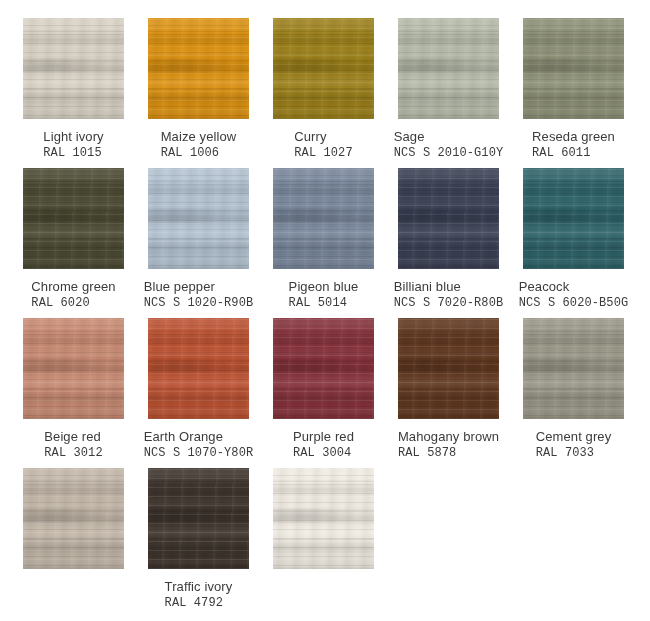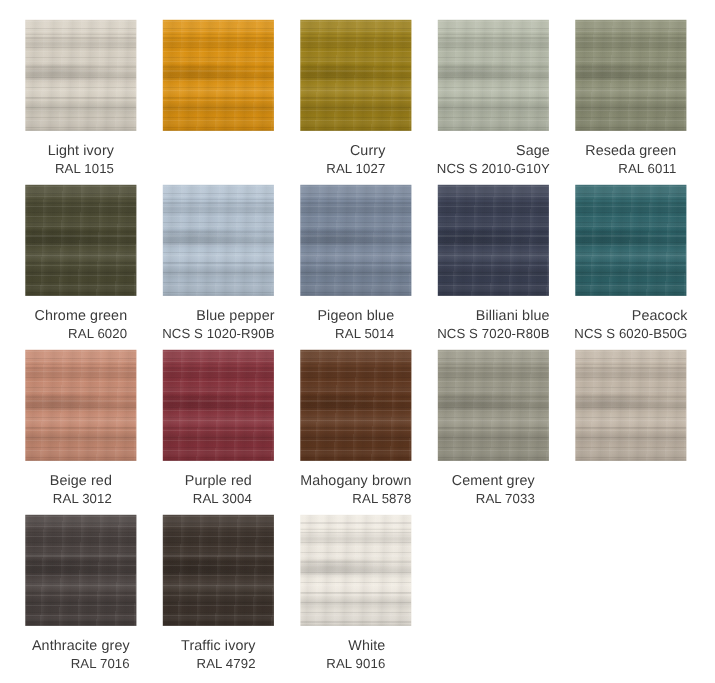--- a/index.html
+++ b/index.html
@@ -93,38 +93,39 @@
     background: radial-gradient(
       ellipse 70% 100% at 30% 50%,
       rgba(0,0,0,0.10) 0%,
       rgba(0,0,0,0.00) 70%
     );
     pointer-events: none;
   }
 
   .swatch-label {
     margin-top: 10px;
-    text-align: right;
+    text-align: left;
     line-height: 1.18;
     color: #3b3b3b;
   }
 
   .swatch-name {
     display: block;
     font-size: 13px;
     letter-spacing: 0.1px;
     white-space: nowrap;
   }
 
   .swatch-code {
     display: block;
     font-size: 12px;
     letter-spacing: 0.1px;
     white-space: nowrap;
     margin-top: 2px;
+    font-family: Liberation Mono, monospace;
   }
 </style>
 </head>
 <body style="background: rgb(255, 255, 255);">
 
 <main id="palette-grid">
     <div class="swatch-card">
     <div class="swatch-chip" style="background-color: rgb(217, 210, 197);">
       <div class="grain"></div>
       <div class="grain-knot"></div>
@@ -132,20 +133,24 @@
     <div class="swatch-label">
       <span class="swatch-name">Light ivory</span>
       <span class="swatch-code">RAL 1015</span>
     </div>
   </div>
     <div class="swatch-card">
     <div class="swatch-chip" style="background-color: rgb(221, 146, 16);">
       <div class="grain"></div>
       <div class="grain-knot"></div>
     </div>
+    <div class="swatch-label">
+      <span class="swatch-name">Maize yellow</span>
+      <span class="swatch-code">RAL 1006</span>
+    </div>
   </div>
     <div class="swatch-card">
     <div class="swatch-chip" style="background-color: rgb(156, 128, 25);">
       <div class="grain"></div>
       <div class="grain-knot"></div>
     </div>
     <div class="swatch-label">
       <span class="swatch-name">Curry</span>
       <span class="swatch-code">RAL 1027</span>
     </div>
@@ -224,20 +229,30 @@
     <div class="swatch-chip" style="background-color: rgb(200, 138, 114);">
       <div class="grain"></div>
       <div class="grain-knot"></div>
     </div>
     <div class="swatch-label">
       <span class="swatch-name">Beige red</span>
       <span class="swatch-code">RAL 3012</span>
     </div>
   </div>
     <div class="swatch-card">
+    <div class="swatch-chip" style="background-color: rgb(189, 82, 50);">
+      <div class="grain"></div>
+      <div class="grain-knot"></div>
+    </div>
+    <div class="swatch-label">
+      <span class="swatch-name">Earth Orange</span>
+      <span class="swatch-code">NCS S 1070-Y80R</span>
+    </div>
+  </div>
+    <div class="swatch-card">
     <div class="swatch-chip" style="background-color: rgb(134, 49, 59);">
       <div class="grain"></div>
       <div class="grain-knot"></div>
     </div>
     <div class="swatch-label">
       <span class="swatch-name">Purple red</span>
       <span class="swatch-code">RAL 3004</span>
     </div>
   </div>
     <div class="swatch-card">
@@ -260,42 +275,28 @@
       <span class="swatch-code">RAL 7033</span>
     </div>
   </div>
     <div class="swatch-card">
     <div class="swatch-chip" style="background-color: rgb(195, 183, 168);">
       <div class="grain"></div>
       <div class="grain-knot"></div>
     </div>
   </div>
     <div class="swatch-card">
-    <div class="swatch-chip" style="background-color: rgb(72, 64, 62);">
-      <div class="grain"></div>
-      <div class="grain-knot"></div>
-    </div>
-    <div class="swatch-label">
-      <span class="swatch-name">Anthracite grey</span>
-      <span class="swatch-code">RAL 7016</span>
-    </div>
-  </div>
-    <div class="swatch-card">
     <div class="swatch-chip" style="background-color: rgb(61, 51, 44);">
       <div class="grain"></div>
       <div class="grain-knot"></div>
     </div>
     <div class="swatch-label">
       <span class="swatch-name">Traffic ivory</span>
       <span class="swatch-code">RAL 4792</span>
     </div>
   </div>
     <div class="swatch-card">
     <div class="swatch-chip" style="background-color: rgb(240, 235, 226);">
       <div class="grain"></div>
       <div class="grain-knot"></div>
     </div>
-    <div class="swatch-label">
-      <span class="swatch-name">White</span>
-      <span class="swatch-code">RAL 9016</span>
-    </div>
   </div>
   </main>
 
 </body></html>

